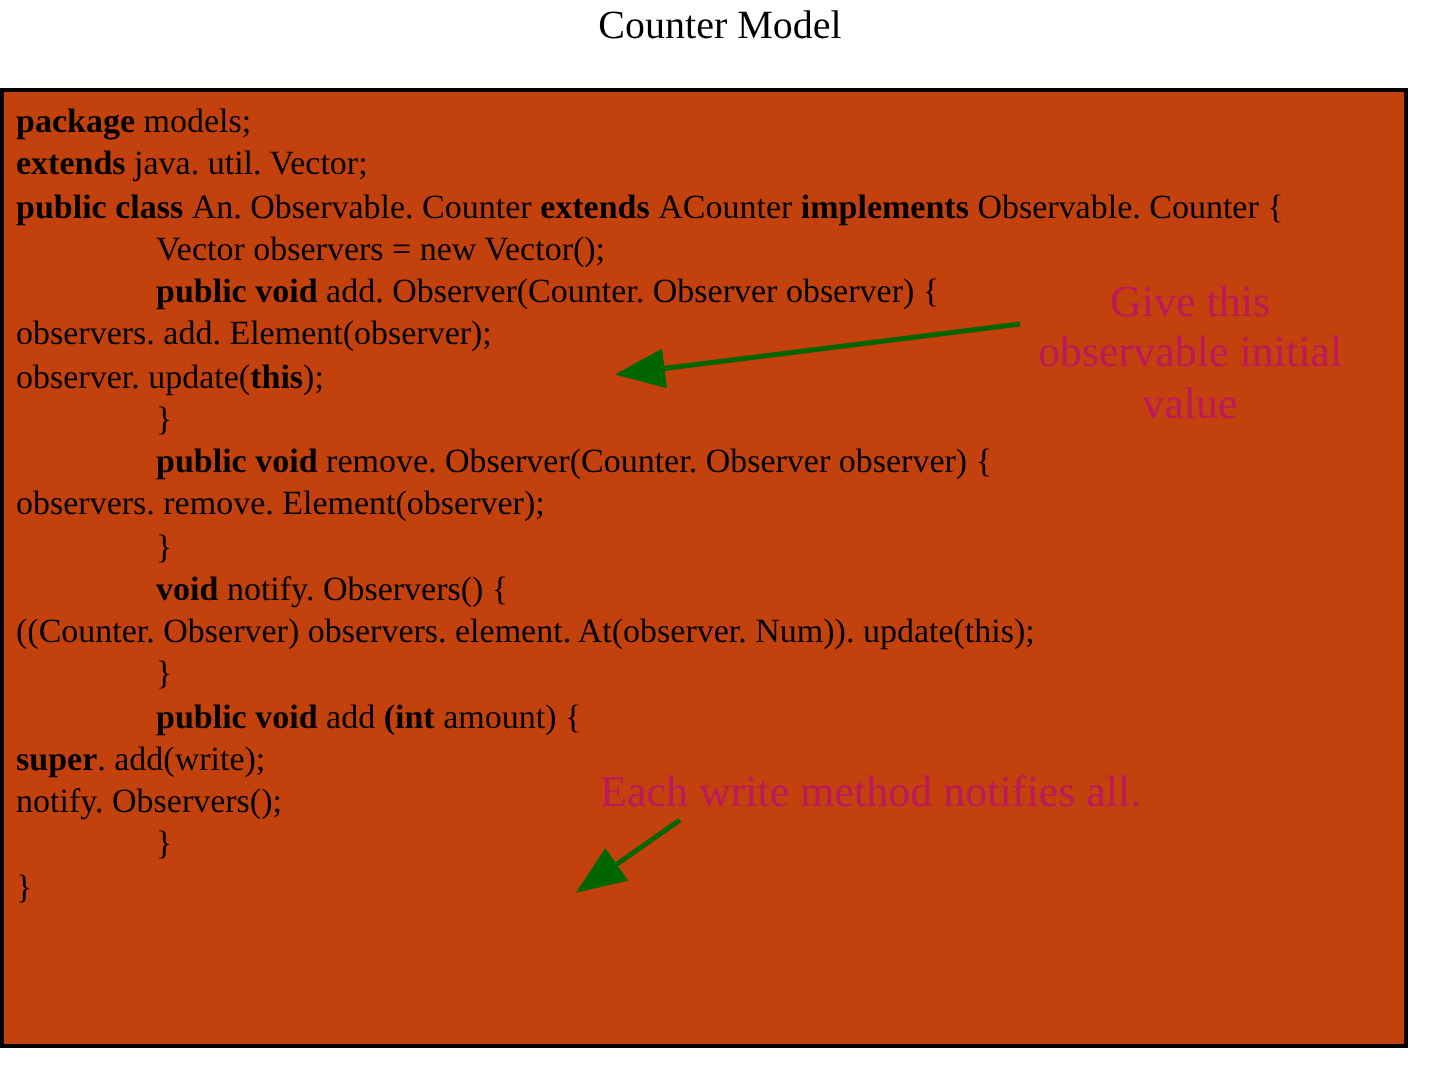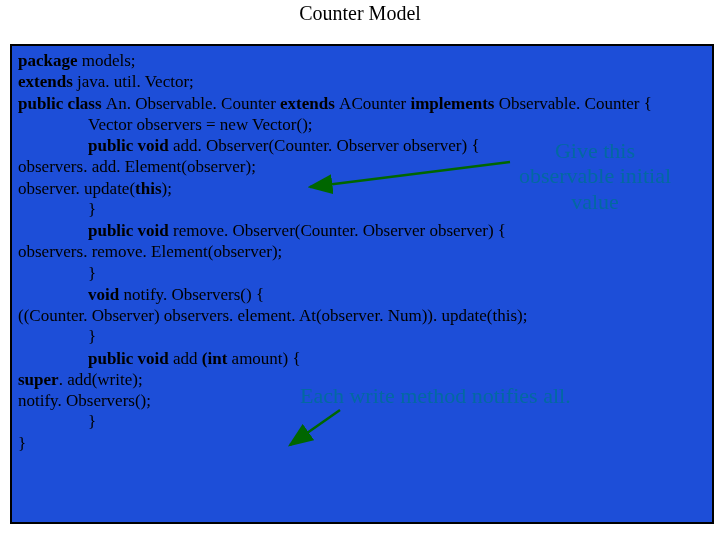--- a/index.html
+++ b/index.html
@@ -13,38 +13,38 @@
     overflow: hidden;
   }
   .title {
     text-align: center;
     font-size: 20px;
     margin: 2px 0 8px 0;
     font-weight: normal;
   }
   .codebox {
     position: absolute;
-    left: 10px;
+    left: 0;
     top: 44px;
     width: 704px;
     height: 480px;
     border: 2px solid #000;
-    background: #1d4ed8;
+    background: #c2410c;
     box-sizing: border-box;
     padding: 4px 6px 6px 6px;
     font-size: 17px;
     line-height: 1.25;
   }
   .kw { font-weight: bold; }
   .ind1 { margin-left: 70px; }
   .ind2 { }
   .ind2b { margin-left: 86px; }
   .annot {
     position: absolute;
-    color: #0369a1;
+    color: #be185d;
     font-size: 22px;
     text-align: center;
     line-height: 1.15;
   }
   svg.arrow {
     position: absolute;
     overflow: visible;
     pointer-events: none;
   }
 </style>

